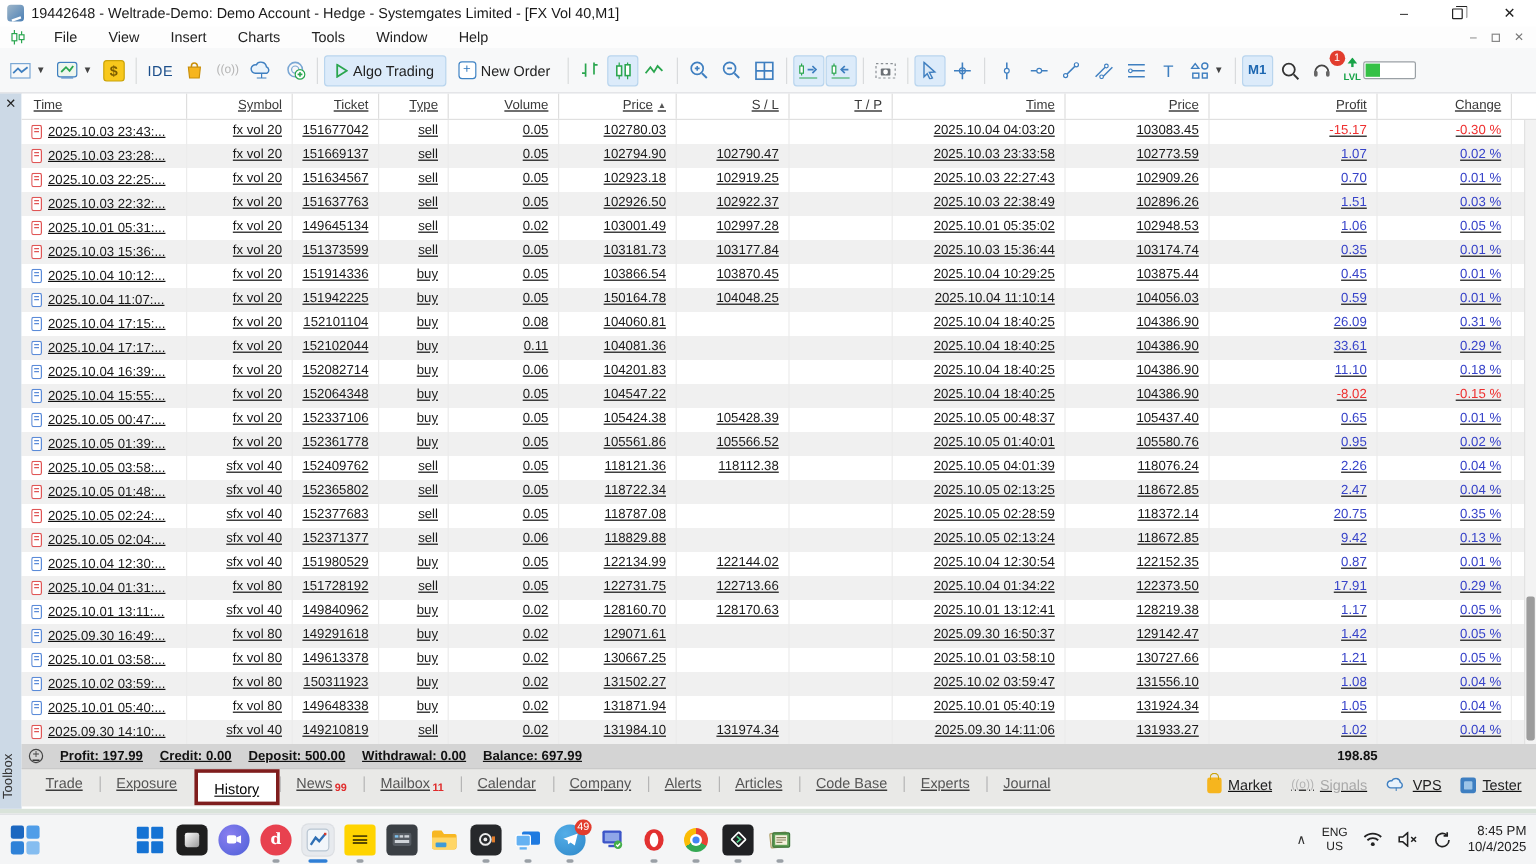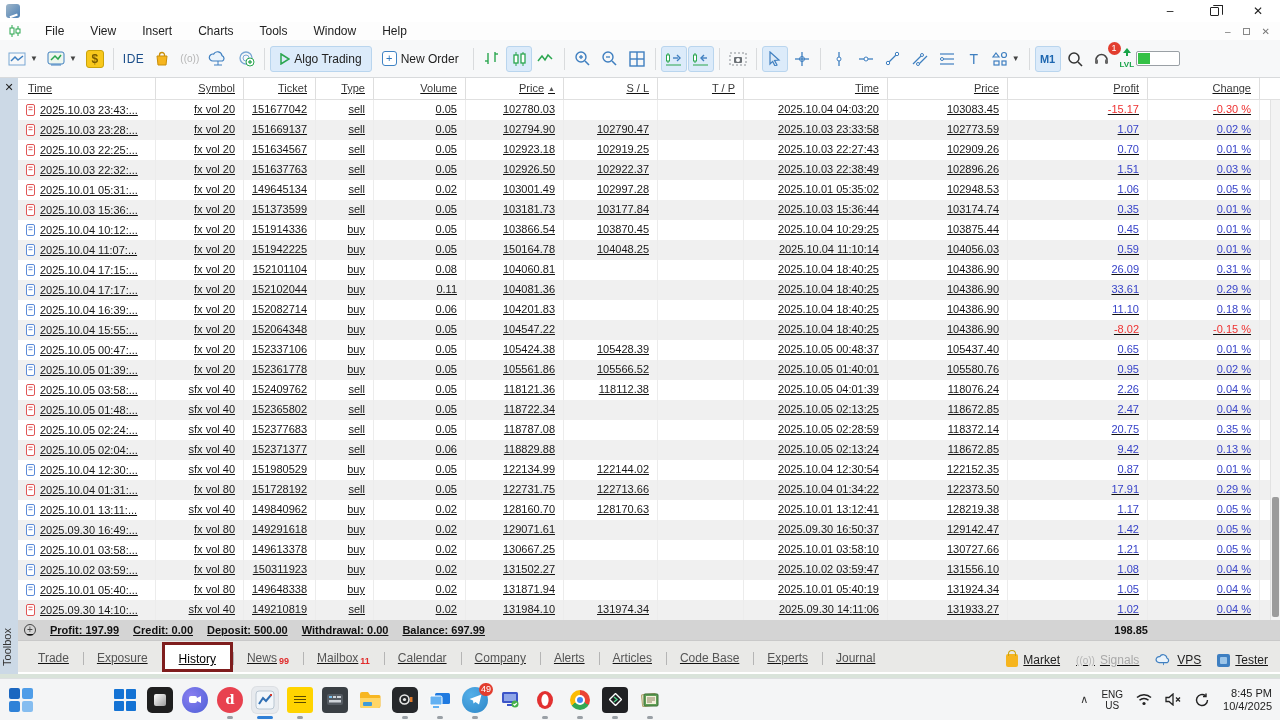--- a/index.html
+++ b/index.html
@@ -67,21 +67,21 @@
   .vscroll { position:absolute; right:0; top:22px; bottom:52px; width:10px; background:#f3f3f3; border-left:1px solid #e2e2e2; }
   .vscroll .thumb { position:absolute; left:1px; right:1px; top:76%; height:23%; background:#9c9c9c; border-radius:2px; }
 
   
   .summary { height:20px; background:#d4d4d4; display:flex; align-items:center; font-size:11px; font-weight:bold; color:#111; padding-left:4px; gap:14px; position:relative; }
   .summary .plus-circle { width:12px; height:12px; border:1px solid #444; border-radius:50%; color:#444; font-size:10px; line-height:10px; text-align:center; font-weight:normal; margin-left:2px; }
   .sum-item { white-space:nowrap; }
   .sum-total { position:absolute; left:1040px; width:90px; text-align:right; }
 
   
-  .tabbar { height:32px; background:#e9e9e7; display:flex; align-items:flex-end; padding:0 0 0 6px; font-size:12px; color:#555; border-top:1px solid #c9c9c9; }
+  .tabbar { height:32px; background:#e9e9e7; display:flex; padding:0 0 0 6px; font-size:12px; color:#555; border-top:1px solid #c9c9c9; }
   .tab { height:26px; line-height:24px; padding:0 14px; position:relative; white-space:nowrap; }
   .tab + .tab::before { content:""; position:absolute; left:0; top:6px; height:13px; width:1px; background:#b5b5b5; }
   .tab.active { background:#fff; border:3px solid #7f1d1d; height:30px; line-height:28px; color:#000; z-index:2; }
   .tab.active::before { display:none; }
   .tab-badge { color:#e02b2b; font-size:9px; font-weight:bold; vertical-align:-2px; margin-left:2px; }
   .tab-right { margin-left:auto; display:flex; align-items:center; gap:16px; padding:0 12px 5px 0; font-size:12px; }
   .tr-item { display:flex; align-items:center; gap:5px; color:#222; }
   .tr-item.dim { color:#a9a9a9; }
   .bag-ico { width:12px; height:13px; background:#f6b51e; border-radius:2px; position:relative; }
   .bag-ico::before { content:""; position:absolute; top:-4px; left:2px; width:6px; height:5px; border:1.5px solid #caa30a; border-bottom:none; border-radius:4px 4px 0 0; }
@@ -106,20 +106,21 @@
   .lang { text-align:center; font-size:10px; line-height:11px; }
   .clock { text-align:right; font-size:11px; line-height:13px; }
   .chev { font-size:11px; color:#333; }
   svg { display:block; }
 </style>
 </head>
 <body>
 
 <div class="titlebar">
   <span class="app-ico"></span>
+  <span>19442648 - Weltrade-Demo: Demo Account - Hedge - Systemgates Limited - [FX Vol 40,M1]</span>
   <span class="win-controls">
     <span class="win-btn">–</span>
     <span class="win-btn">
         <span class="max-glyph"></span>
       </span>
     <span class="win-btn">✕</span>
   </span>
 </div>
 
 <div class="menubar">

